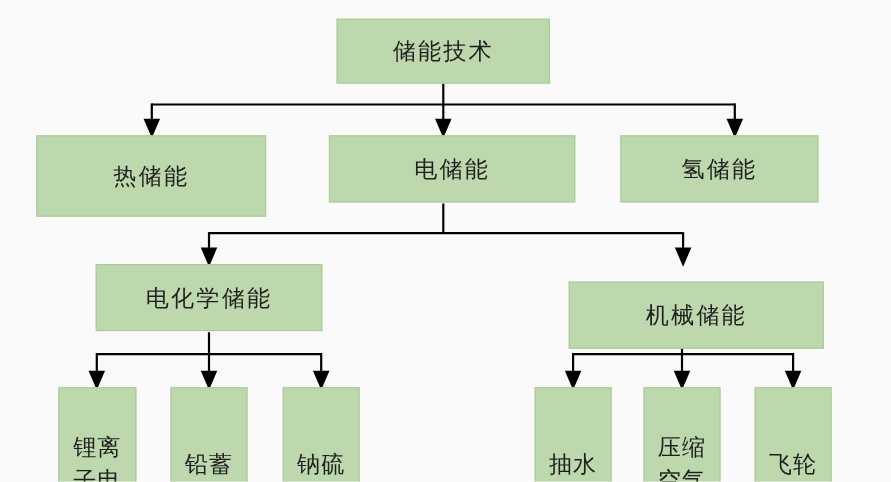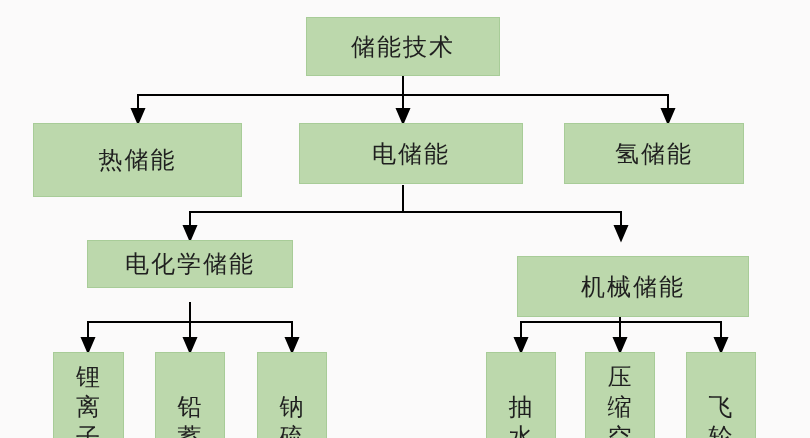--- a/index.html
+++ b/index.html
@@ -25,29 +25,29 @@
     position: absolute;
     z-index: 1;
     background: #bcd8ac;
     border: 1px solid #a8cc98;
     box-sizing: border-box;
     display: flex;
     align-items: center;
     justify-content: center;
     text-align: center;
     color: #1f1f1f;
-    font-size: 24px;
+    font-size: 21px;
     letter-spacing: 2px;
     line-height: 30px;
   }
   .lvl1 { left: 306px; top: 17px;  width: 194px; height: 59px; }
   .l2a  { left: 33px;  top: 123px; width: 209px; height: 74px; }
   .l2b  { left: 299px; top: 123px; width: 224px; height: 61px; }
   .l2c  { left: 564px; top: 123px; width: 180px; height: 61px; }
-  .l3a  { left: 87px;  top: 240px; width: 206px; height: 48px; text-align: right; }
+  .l3a  { left: 87px;  top: 240px; width: 206px; height: 61px; text-align: right; }
   .l3b  { left: 517px; top: 256px; width: 232px; height: 61px; }
   .lvl4 {
     top: 352px;
     width: 70px;
     height: 140px;
     padding: 0 11px;
     letter-spacing: 1px;
     word-break: break-all;
   }
   .l4a { left: 53px; width: 71px; }

